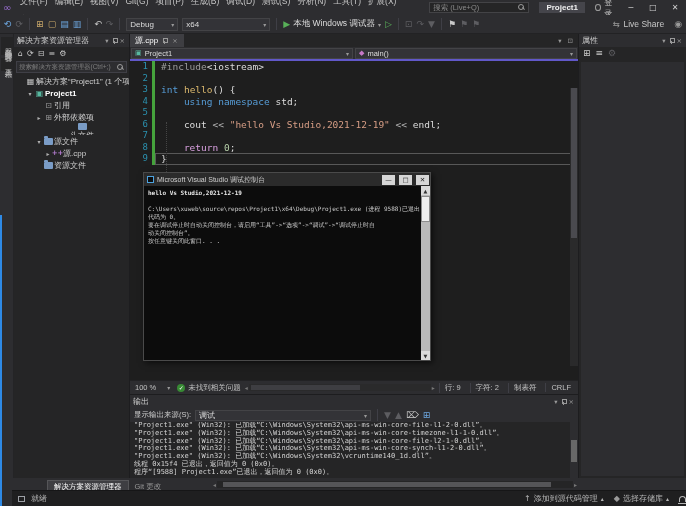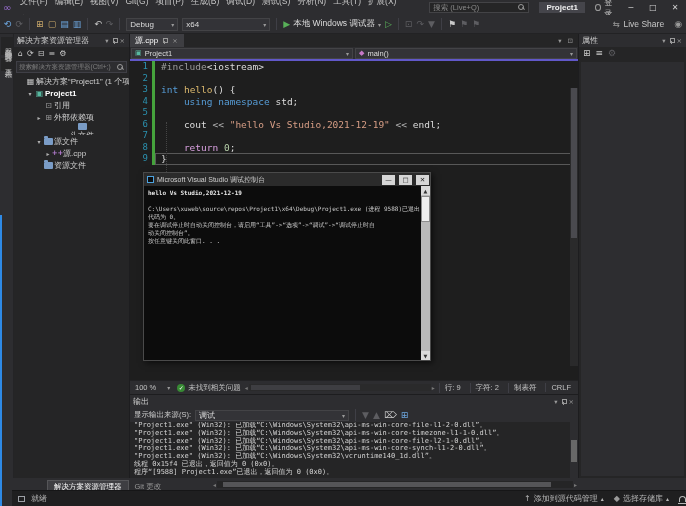--- a/index.html
+++ b/index.html
@@ -86,21 +86,21 @@
   #ezoom{display:flex;gap:11px;align-items:center;padding:0 3px}
   #health{display:flex;gap:3px;align-items:center}
   .hcirc{width:8px;height:8px;border-radius:50%;background:#388a34;color:#fff;font-size:6px;display:flex;align-items:center;justify-content:center}
   #ehscroll{flex:1;height:9px;display:flex;align-items:center;gap:1px}
   #ehscroll .tr{flex:1;height:7px;background:#2a2a2b;position:relative}
   #ehscroll .th{position:absolute;left:2px;top:1px;bottom:1px;width:60%;background:#3e3e42}
   .sfield{padding:0 5px;border-left:1px solid #3f3f46;white-space:nowrap}
   
   #output{position:absolute;left:130px;top:394px;width:448px;height:84px;background:#252526;border-top:1px solid #1d1d1f;display:flex;flex-direction:column}
   #outctl{height:14px;display:flex;align-items:center;gap:4px;padding:0 4px;background:#2d2d30;font-size:7.5px;color:#cccccc}
-  #outcombo{width:154px;height:11px}
+  #outcombo{width:176px;height:11px}
   #outbody{flex:1;position:relative;overflow:hidden;background:#252526}
   .oline{font-family:"DejaVu Sans Mono",monospace;font-size:7px;line-height:7.8px;color:#d4d4d4;white-space:pre;padding-left:4px}
   #ovscroll{position:absolute;right:0;top:0;bottom:0;width:8px;background:#2d2d30}
   #ovthumb{position:absolute;left:1px;right:1px;top:18px;height:22px;background:#686868}
   
   #props{position:absolute;left:578px;top:34px;width:108px;height:444px;background:#252526;border-left:1px solid #1d1d1f;display:flex;flex-direction:column}
   #propsbar{height:13px;display:flex;gap:5px;align-items:center;padding:0 4px;background:#252526}
   #propsbody{flex:1;background:#2d2d30;margin:1px;border:1px solid #252526}
   
   #bottomstrip{position:absolute;left:0;top:478px;width:686px;height:12px;background:#2d2d30;display:flex;align-items:center}

